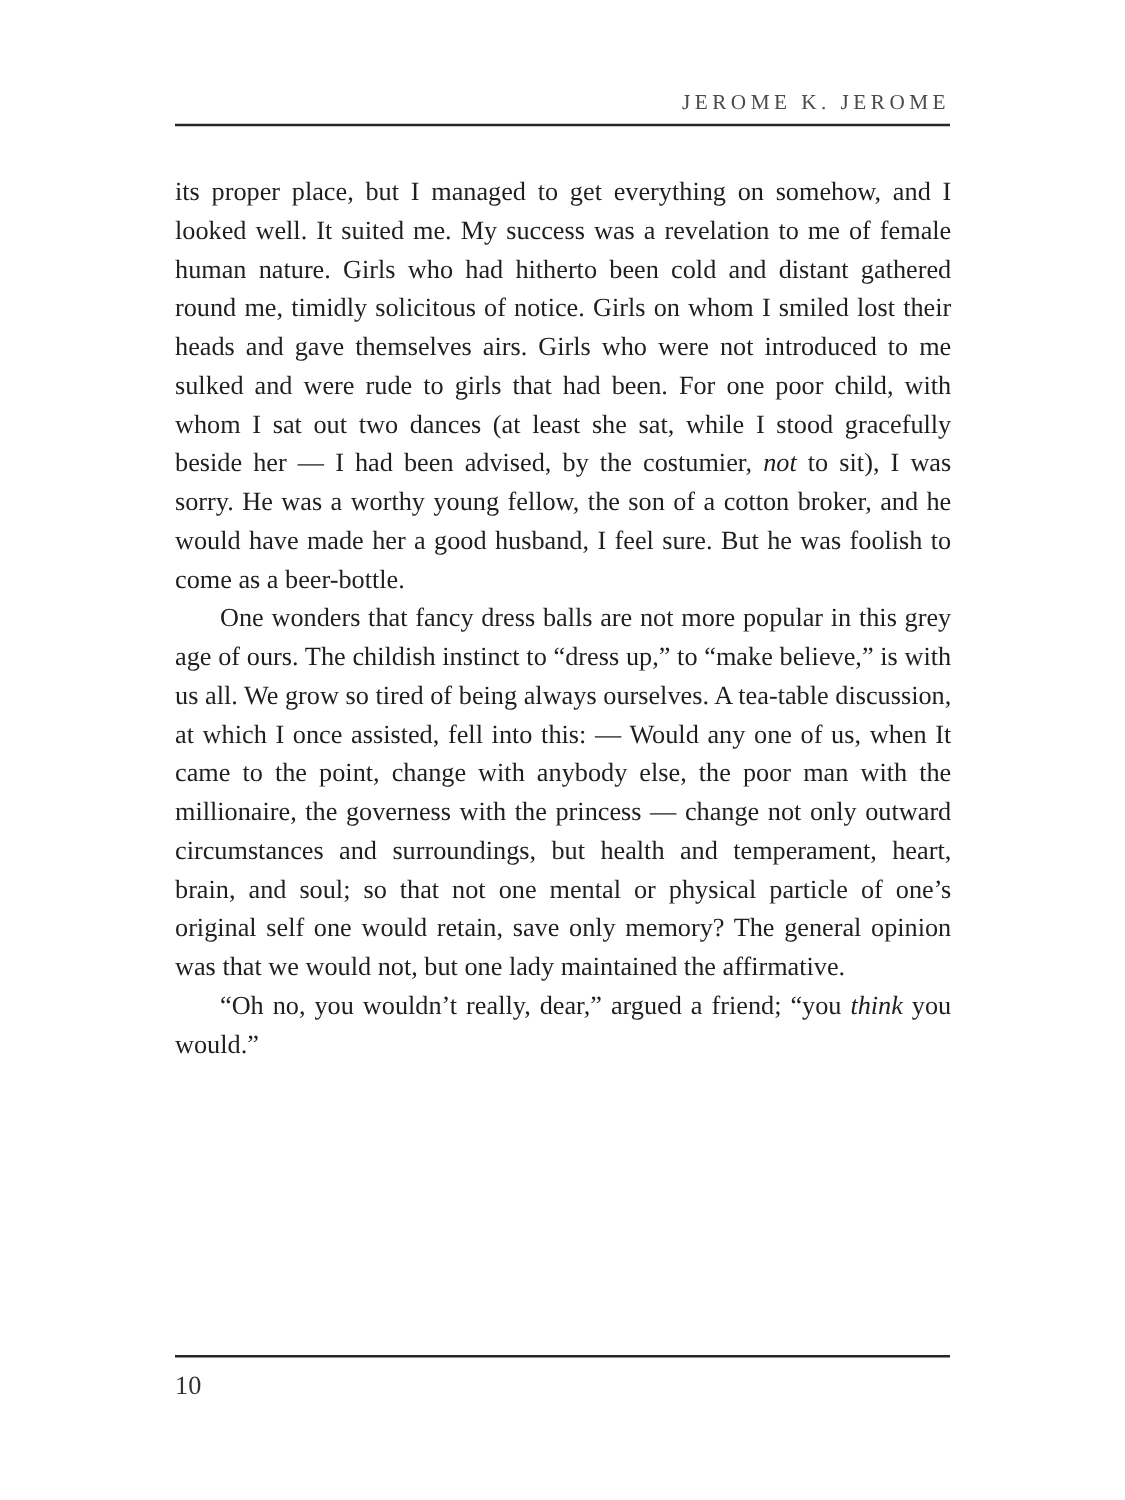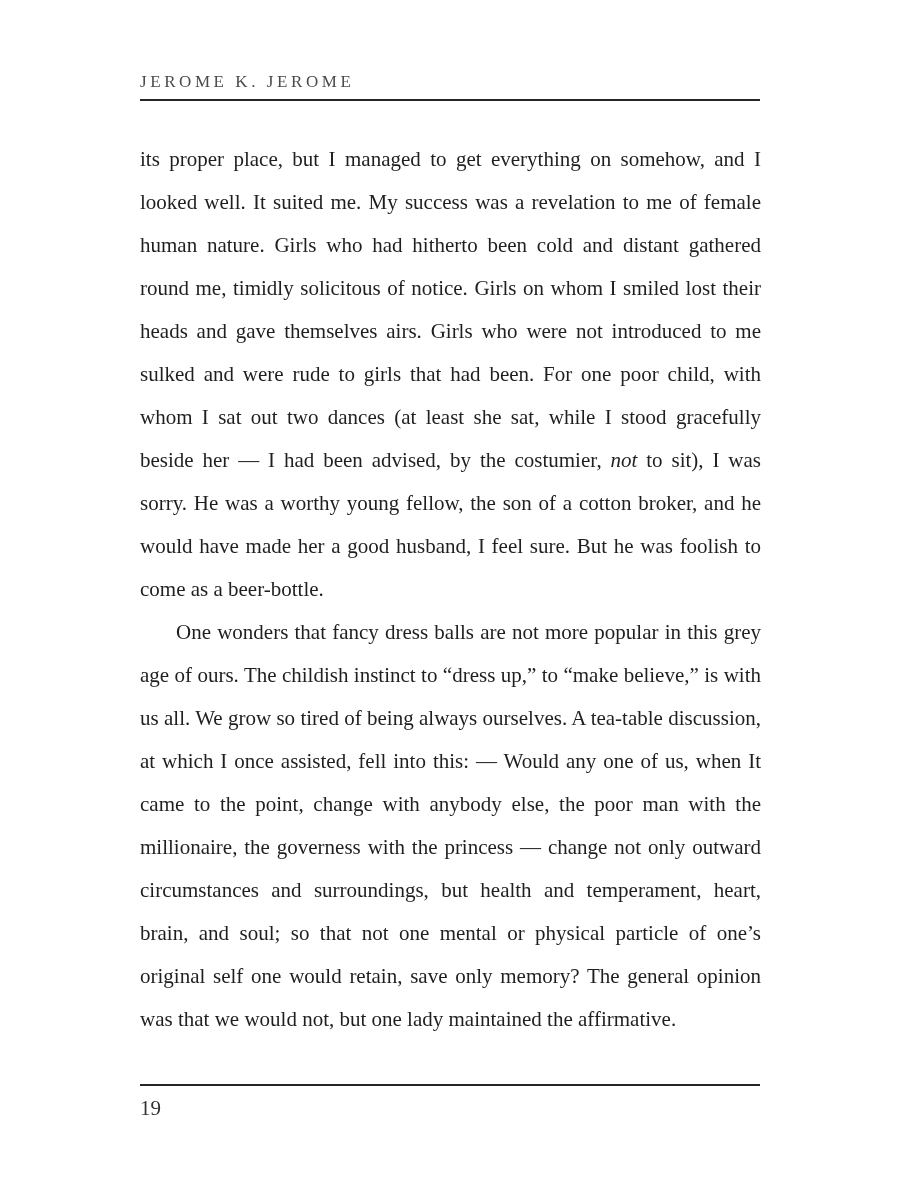--- a/index.html
+++ b/index.html
@@ -18,20 +18,21 @@
     color: #1f1f1f;
     overflow: hidden;
   }
 
   
   .running-header {
     position: absolute;
     top: 72px;
     left: 140px;
     width: 620px;
+    text-align: right;
   }
 
   .running-header .title {
     display: block;
     font-family: "Liberation Serif", "DejaVu Serif", serif;
     font-size: 17px;
     letter-spacing: 0.21em;
     color: #4b4b4b;
     text-transform: uppercase;
     padding-bottom: 7px;
@@ -44,21 +45,21 @@
     border: none;
   }
 
   
   .body-text {
     position: absolute;
     top: 138px;
     left: 140px;
     width: 621px;
     font-size: 21px;
-    line-height: 43px;
+    line-height: 31px;
     text-align: justify;
     color: #1f1f1f;
   }
 
   .body-text p.para {
     margin: 0;
   }
 
   .body-text p.para.indent {
     text-indent: 36px;
@@ -97,20 +98,21 @@
 
   <div class="running-header">
     <span class="title">JEROME K. JEROME</span>
     <div class="header-rule"></div>
   </div>
 
   <div class="body-text">
 
   <p class="para"><span>its proper place, but I managed to get everything on somehow, and I looked well. It suited me. My success was a revelation to me of female human nature. Girls who had hitherto been cold and distant gathered round me, timidly solicitous of notice. Girls on whom I smiled lost their heads and gave themselves airs. Girls who were not introduced to me sulked and were rude to girls that had been. For one poor child, with whom I sat out two dances (at least she sat, while I stood gracefully beside her — I had been advised, by the costumier, </span><em>not</em><span> to sit), I was sorry. He was a worthy young fellow, the son of a cotton broker, and he would have made her a good husband, I feel sure. But he was foolish to come as a beer-bottle.</span></p>
       <p class="para indent"><span>One wonders that fancy dress balls are not more popular in this grey age of ours. The childish instinct to “dress up,” to “make believe,” is with us all. We grow so tired of being always ourselves. A tea-table discussion, at which I once assisted, fell into this: — Would any one of us, when It came to the point, change with anybody else, the poor man with the millionaire, the governess with the princess — change not only outward circumstances and surroundings, but health and temperament, heart, brain, and soul; so that not one mental or physical particle of one’s original self one would retain, save only memory? The general opinion was that we would not, but one lady maintained the affirmative.</span></p>
+      <p class="para indent"><span>“Oh no, you wouldn’t really, dear,” argued a friend; “you </span><em>think</em><span> you would.”</span></p>
     </div>
 
   <div class="page-footer">
     <div class="footer-rule"></div>
-    <span class="page-number">19</span>
+    <span class="page-number">10</span>
   </div>
 
 </div>
 
 </body></html>

